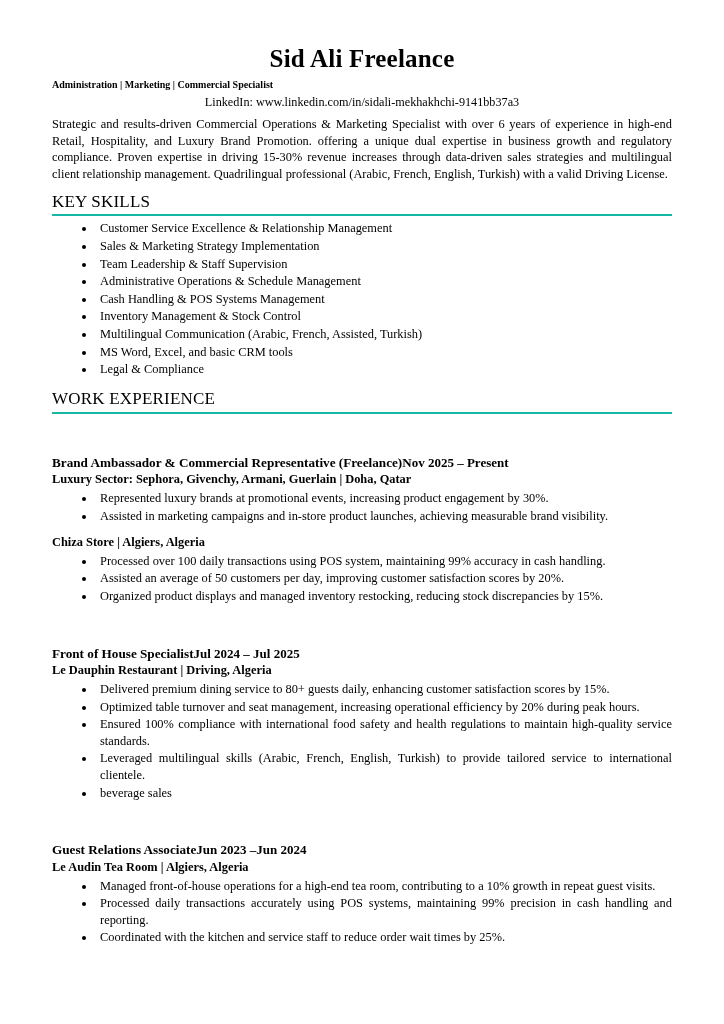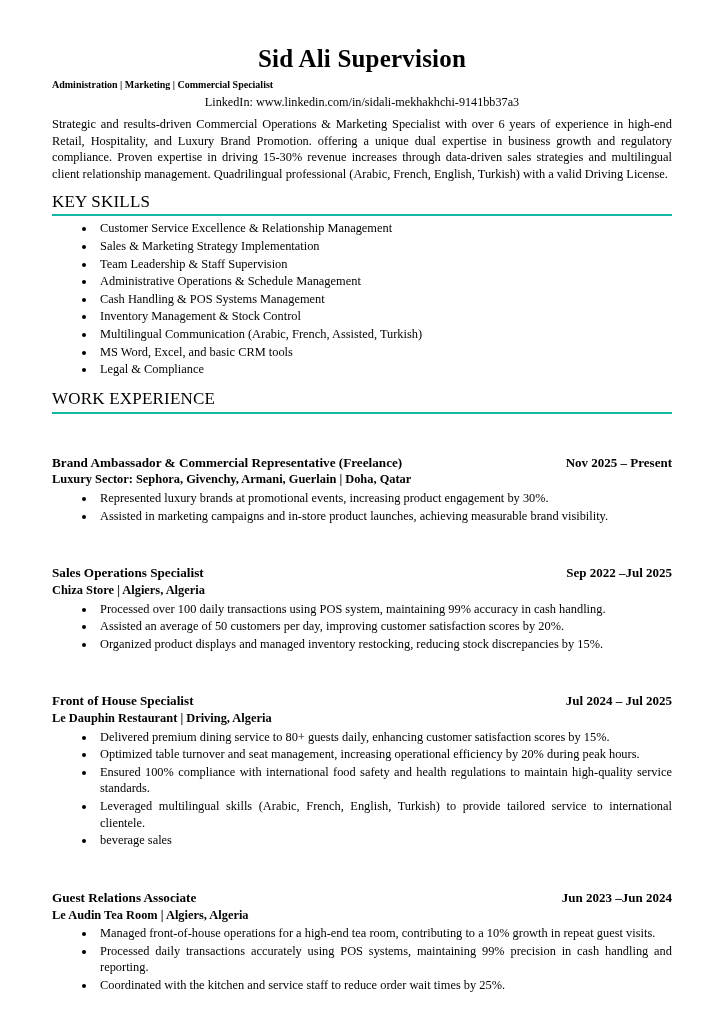--- a/index.html
+++ b/index.html
@@ -54,21 +54,21 @@
   ul.bullets li {
     padding-left: 4px;
     text-align: justify;
     margin-bottom: 1px;
   }
   ul.skills { margin-bottom: 10px; }
   .job { margin-top: 10px; }
   .job:first-of-type { margin-top: 2px; }
   .job-header {
     display: flex;
-    justify-content: space-between;
+    justify-content: flex-start;
     align-items: baseline;
     margin-top: 40px;
   }
   .job-title {
     font-size: 13.2px;
     font-weight: bold;
   }
   .job-dates {
     font-size: 13px;
     font-weight: bold;
@@ -78,21 +78,21 @@
     font-size: 12.4px;
     font-weight: bold;
     margin-bottom: 2px;
   }
 </style>
 </head>
 <body>
 
 <div>
 
-  <div class="name">Sid Ali Supervision</div>
+  <div class="name">Sid Ali Freelance</div>
   <div class="subtitle">Administration | Marketing | Commercial Specialist</div>
   <div class="contact-line">LinkedIn: www.linkedin.com/in/sidali-mekhakhchi-9141bb37a3</div>
 
   <p class="summary">Strategic and results-driven Commercial Operations &amp; Marketing Specialist with over 6 years of experience in high-end Retail, Hospitality, and Luxury Brand Promotion. offering a unique dual expertise in business growth and regulatory compliance. Proven expertise in driving 15-30% revenue increases through data-driven sales strategies and multilingual client relationship management. Quadrilingual professional (Arabic, French, English, Turkish) with a valid Driving License.</p>
 
   <div class="section-heading">KEY SKILLS</div>
 
   <ul class="bullets skills">
     <li>Customer Service Excellence &amp; Relationship Management</li>
     <li>Sales &amp; Marketing Strategy Implementation</li>
@@ -113,24 +113,20 @@
       <span class="job-dates">Nov 2025 – Present</span>
     </div>
     <div class="job-subtitle">Luxury Sector: Sephora, Givenchy, Armani, Guerlain | Doha, Qatar</div>
     <ul class="bullets">
       <li>Represented luxury brands at promotional events, increasing product engagement by 30%.</li>
       <li>Assisted in marketing campaigns and in-store product launches, achieving measurable brand visibility.</li>
     </ul>
   </div>
 
   <div class="job">
-    <div class="job-header">
-      <span class="job-title">Sales Operations Specialist</span>
-      <span class="job-dates">Sep 2022 –Jul 2025</span>
-    </div>
     <div class="job-subtitle">Chiza Store | Algiers, Algeria</div>
     <ul class="bullets">
       <li>Processed over 100 daily transactions using POS system, maintaining 99% accuracy in cash handling.</li>
       <li>Assisted an average of 50 customers per day, improving customer satisfaction scores by 20%.</li>
       <li>Organized product displays and managed inventory restocking, reducing stock discrepancies by 15%.</li>
     </ul>
   </div>
 
   <div class="job">
     <div class="job-header">

